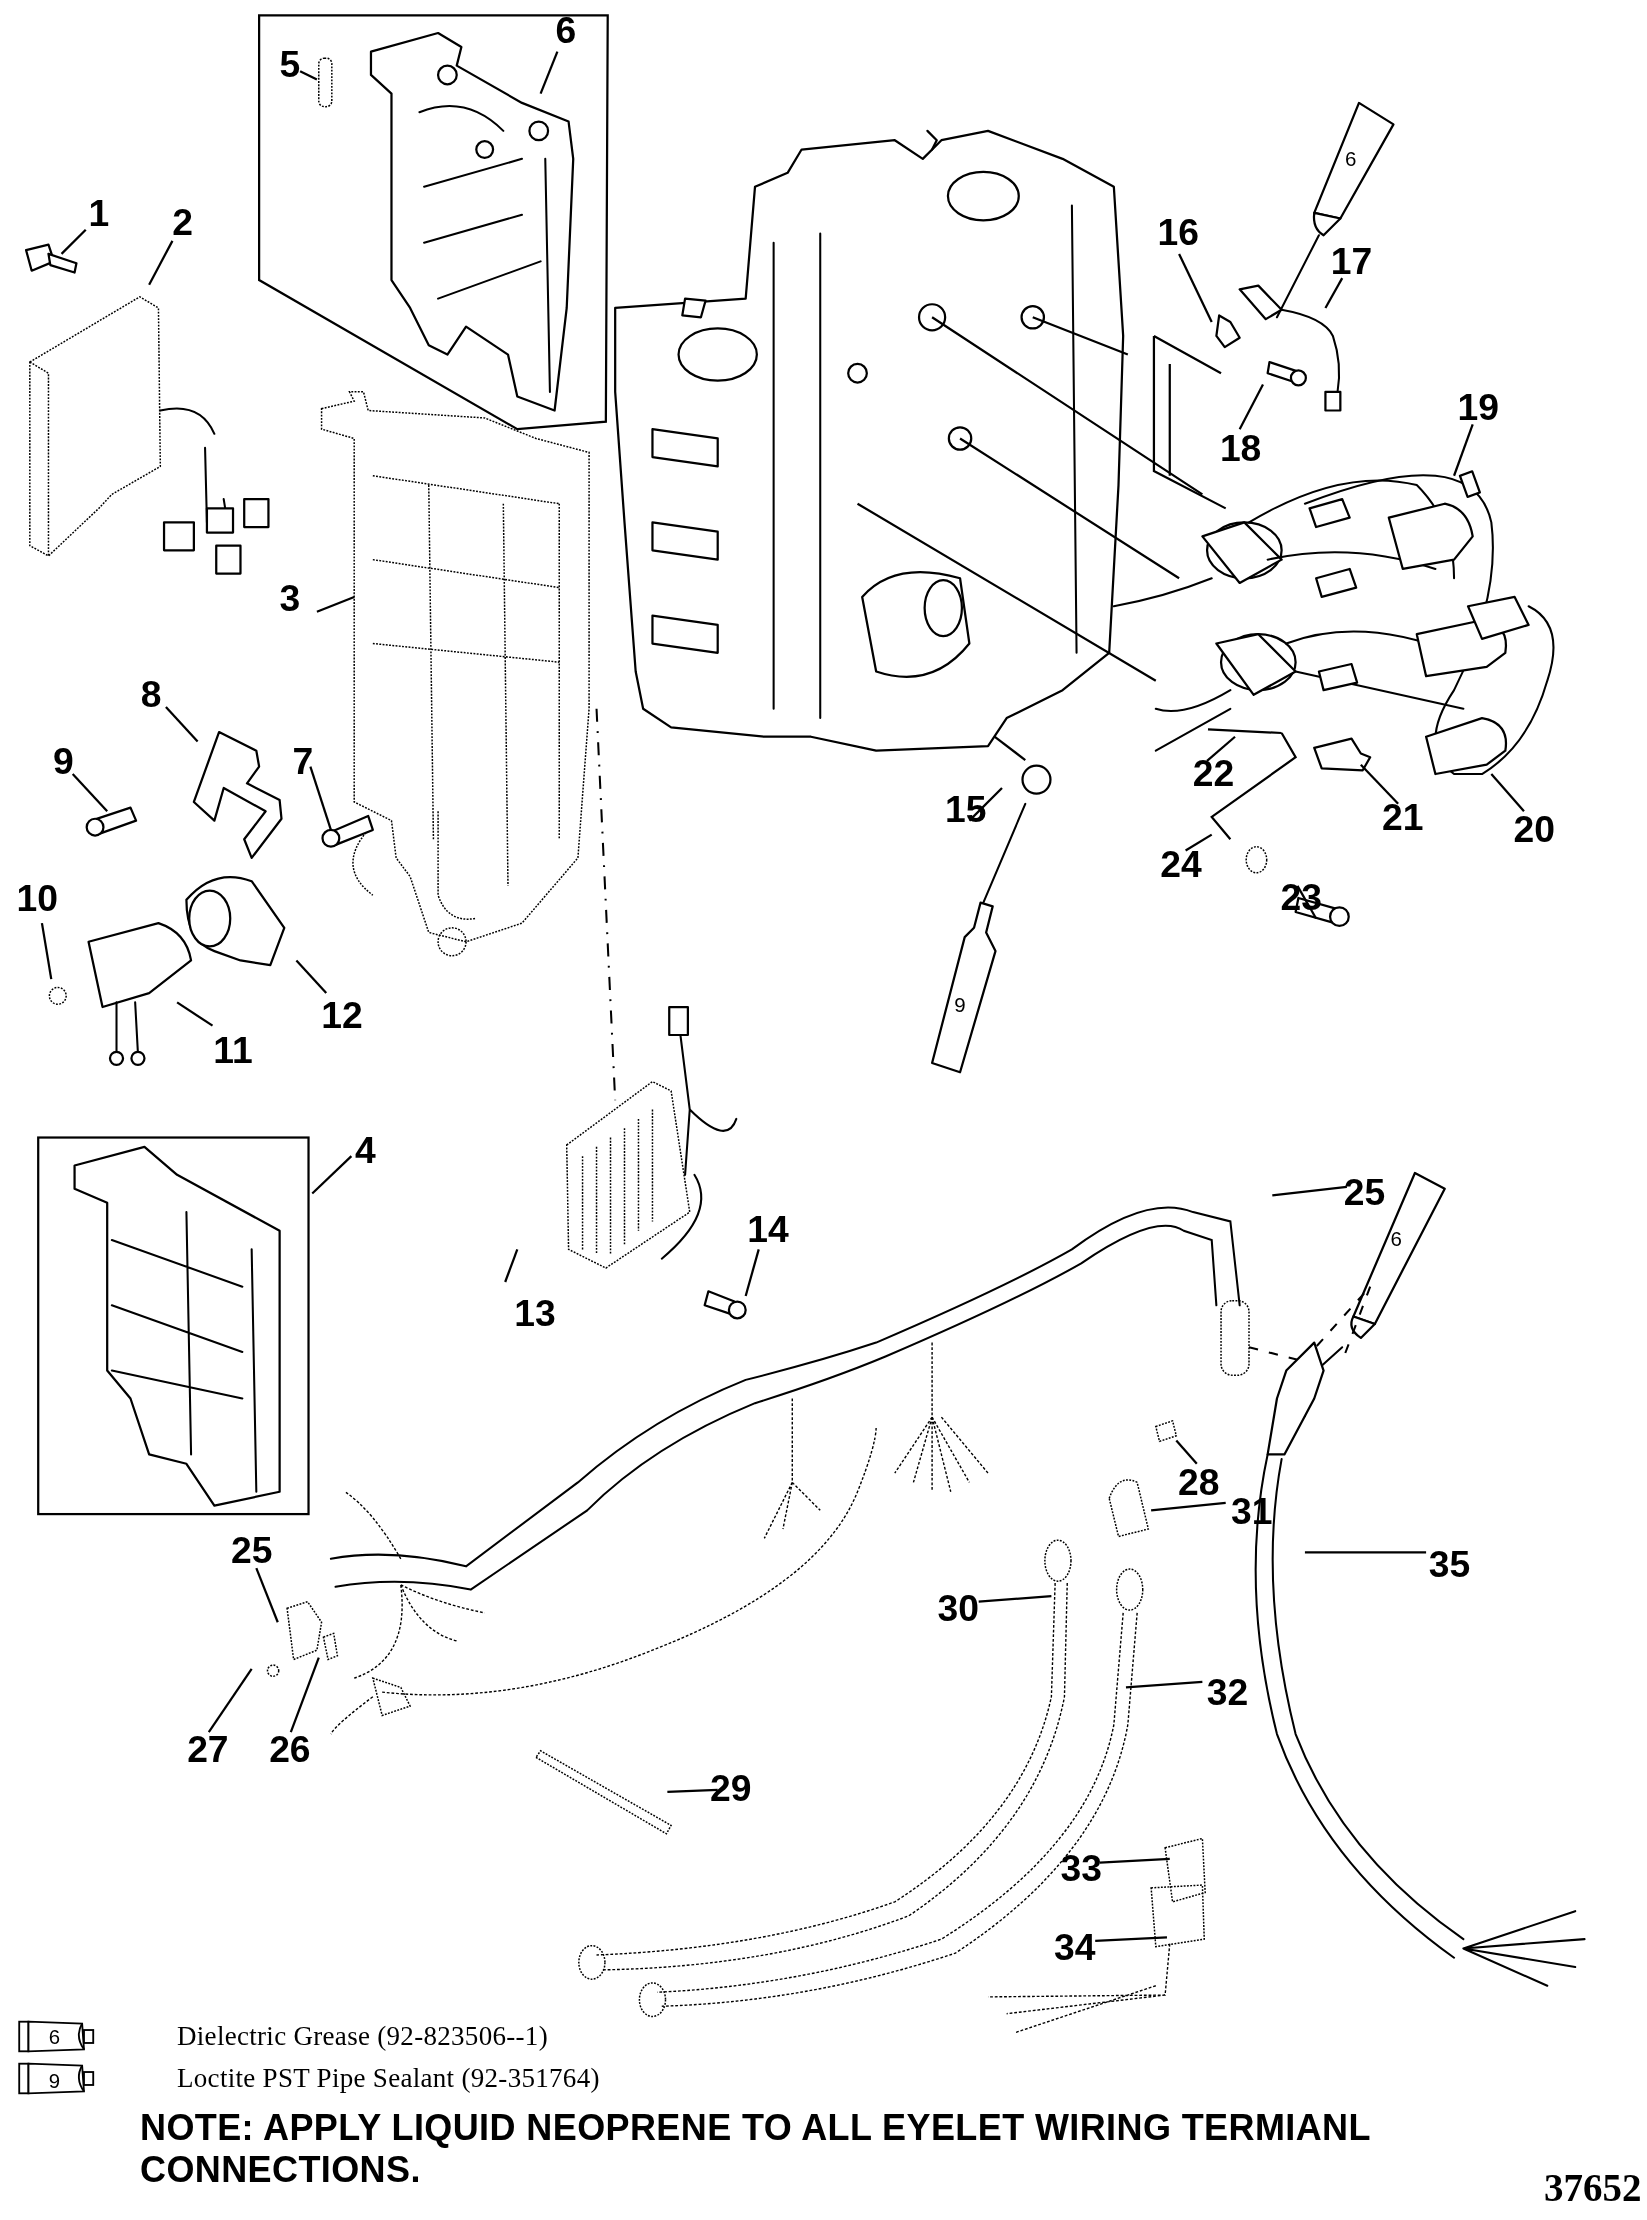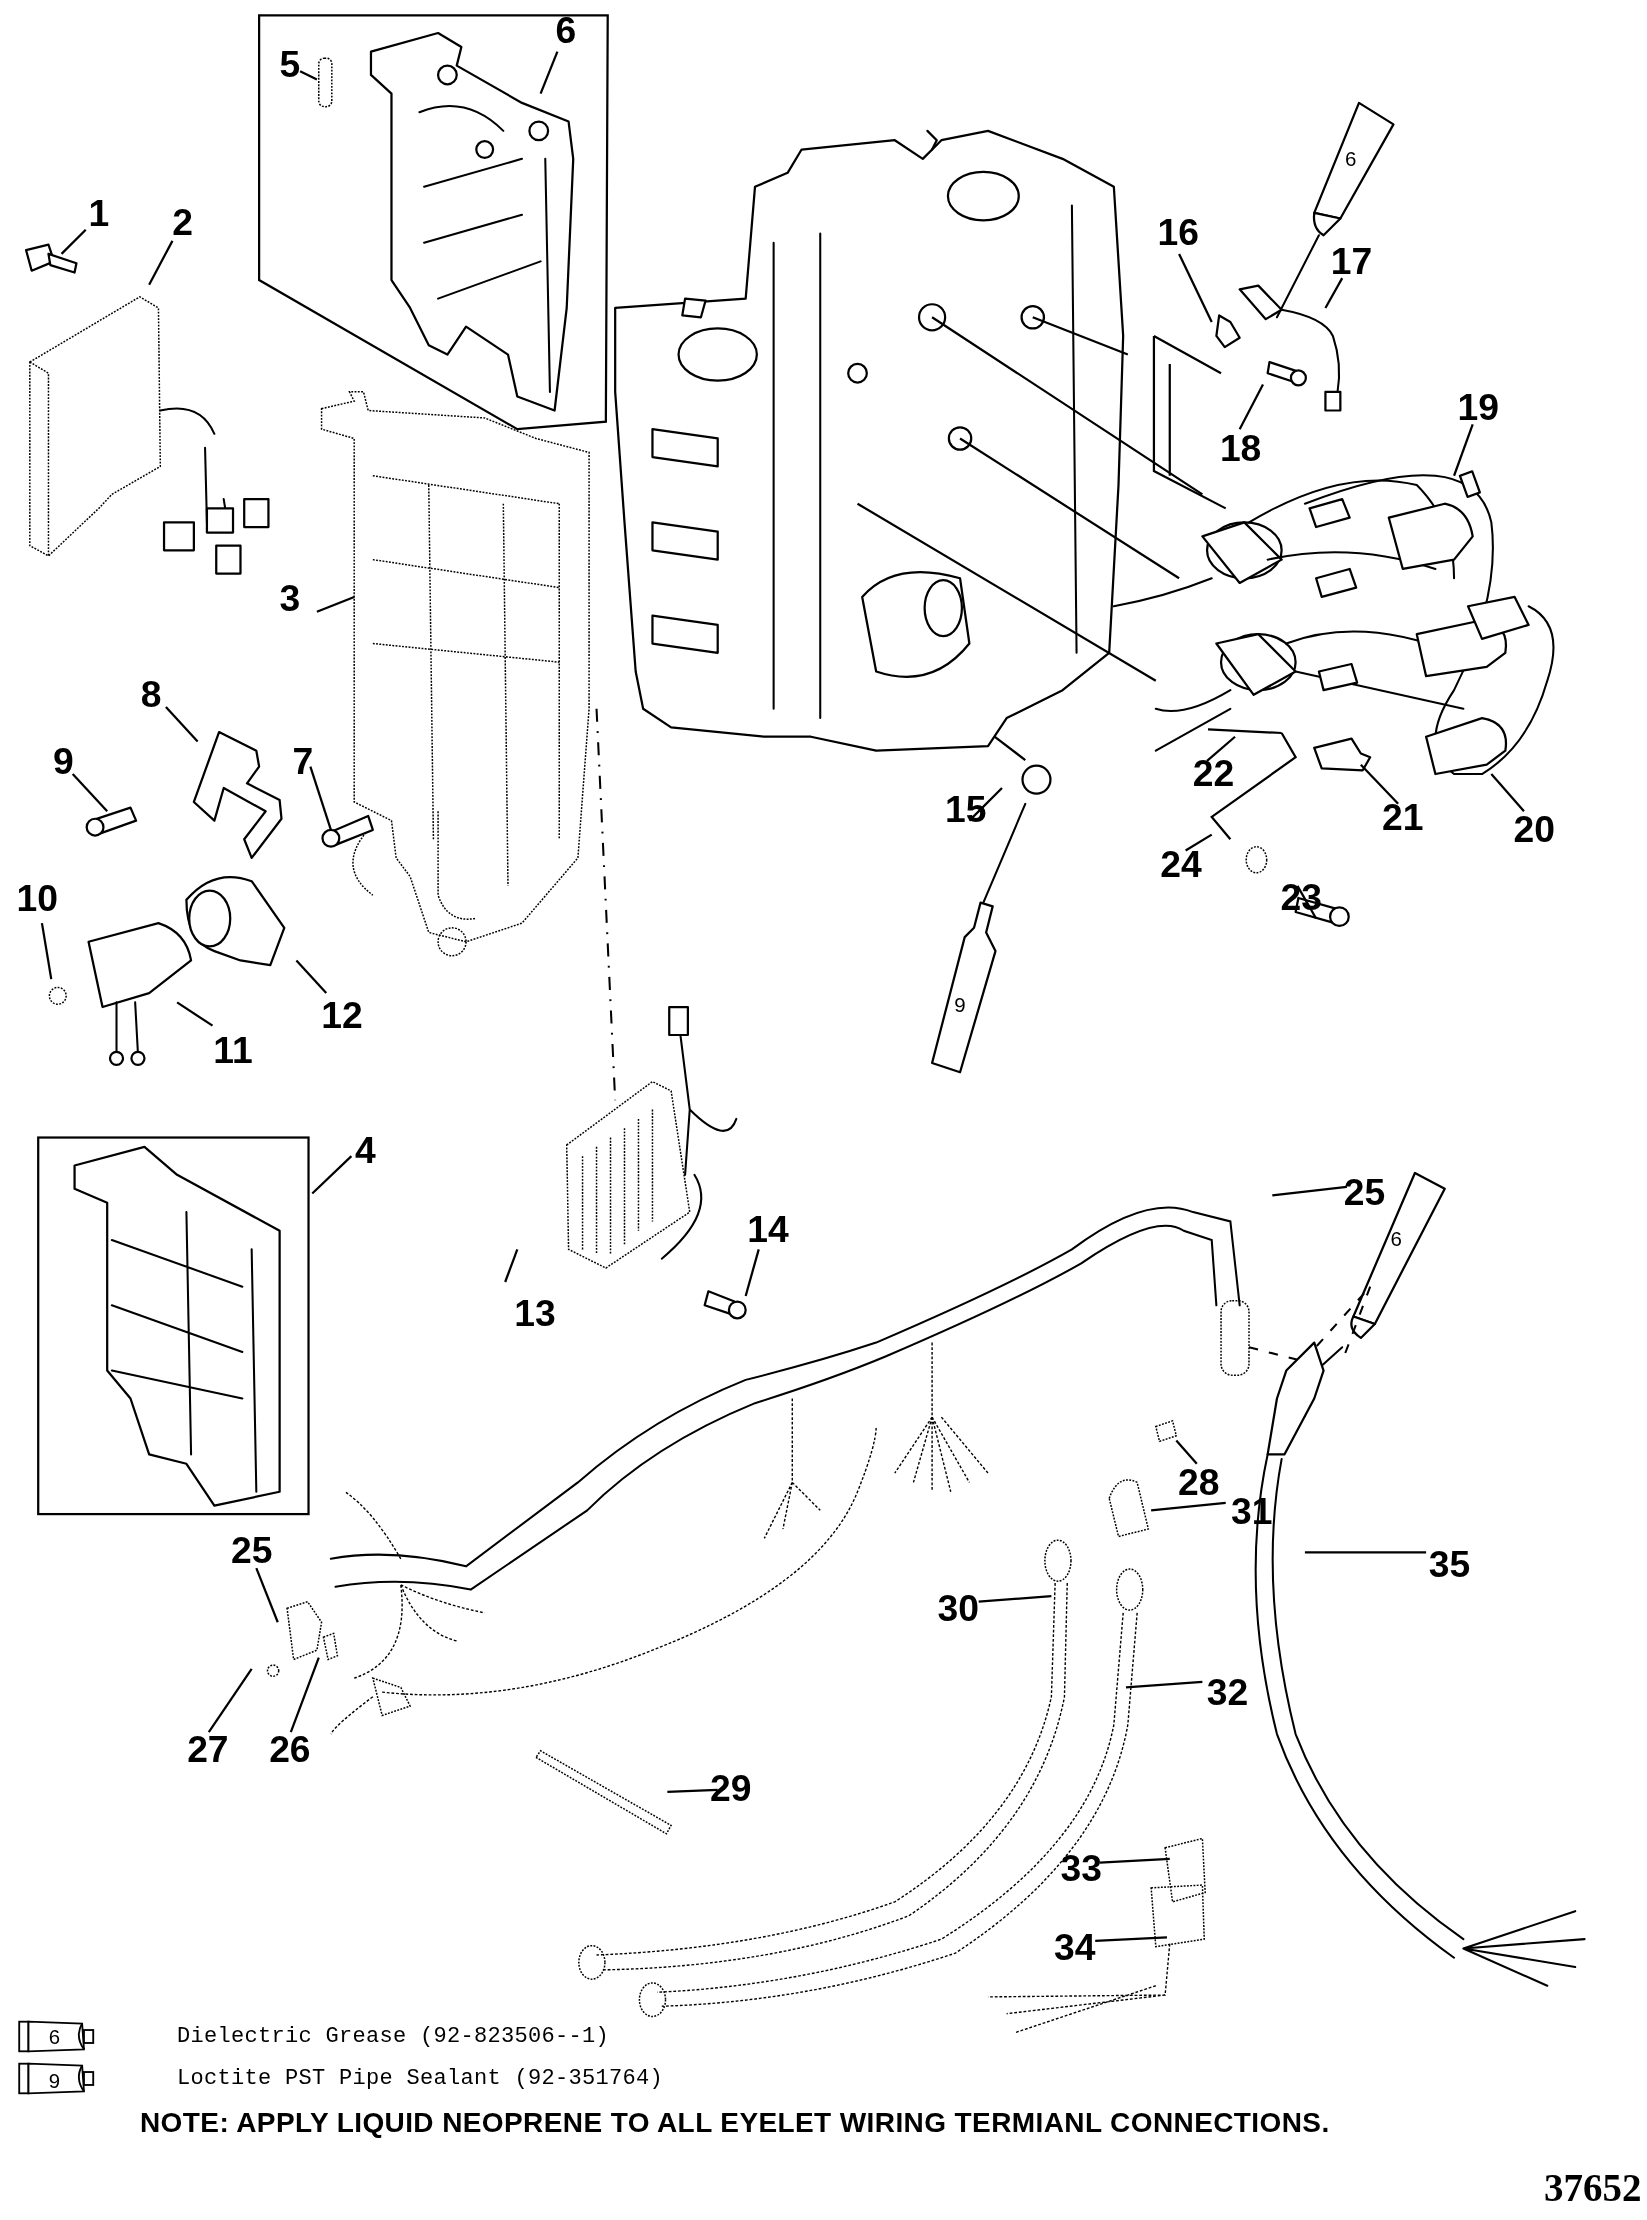--- a/index.html
+++ b/index.html
@@ -12,22 +12,22 @@
   .leader { fill:none; stroke:#000; stroke-width:2.4; }
   .dash-leader { fill:none; stroke:#000; stroke-width:2.2; stroke-dasharray:14 10 2 10; }
   .dashed { fill:none; stroke:#000; stroke-width:2.2; stroke-dasharray:10 12; }
   .box { fill:none; stroke:#000; stroke-width:2.4; }
   .callout { font-family:"Liberation Sans", sans-serif; font-weight:bold; font-size:40px; fill:#000; text-anchor:middle; }
   .tube-num { font-family:"Liberation Sans", sans-serif; font-size:22px; fill:#000; text-anchor:middle; }
   .legend { position:absolute; left:17px; font-size:28px; display:flex; align-items:center; }
   .legend-row-1 { top:2018px; }
   .legend-row-2 { top:2060px; }
   .legend .tube { width:121px; height:37px; position:relative; margin-right:39px; }
-  .legend .label { font-family:Liberation Mono, monospace; font-size:22px; letter-spacing:0.3px; }
-  .note { position:absolute; left:140px; top:2107px; font-family:"Liberation Sans", sans-serif; font-weight:bold; font-size:28px; letter-spacing:0.4px;text-align:center; }
+  .legend .label { font-family:Liberation Serif, serif; font-size:27px; letter-spacing:0.3px; }
+  .note { position:absolute; left:140px; top:2107px; font-family:"Liberation Sans", sans-serif; font-weight:bold; font-size:36px; letter-spacing:0.4px; }
   .fignum { position:absolute; right:5.6px; top:2165px; font-family:Liberation Serif, serif; font-weight:bold; font-size:39px; }
 </style>
 </head>
 <body>
 
 <svg id="diagram" viewBox="0 0 1767 2382" xmlns="http://www.w3.org/2000/svg">
 
   <g>
     <path class="box" d="M278 16 L652 16 L650 452 L555 460 L278 300 Z"></path>
 

